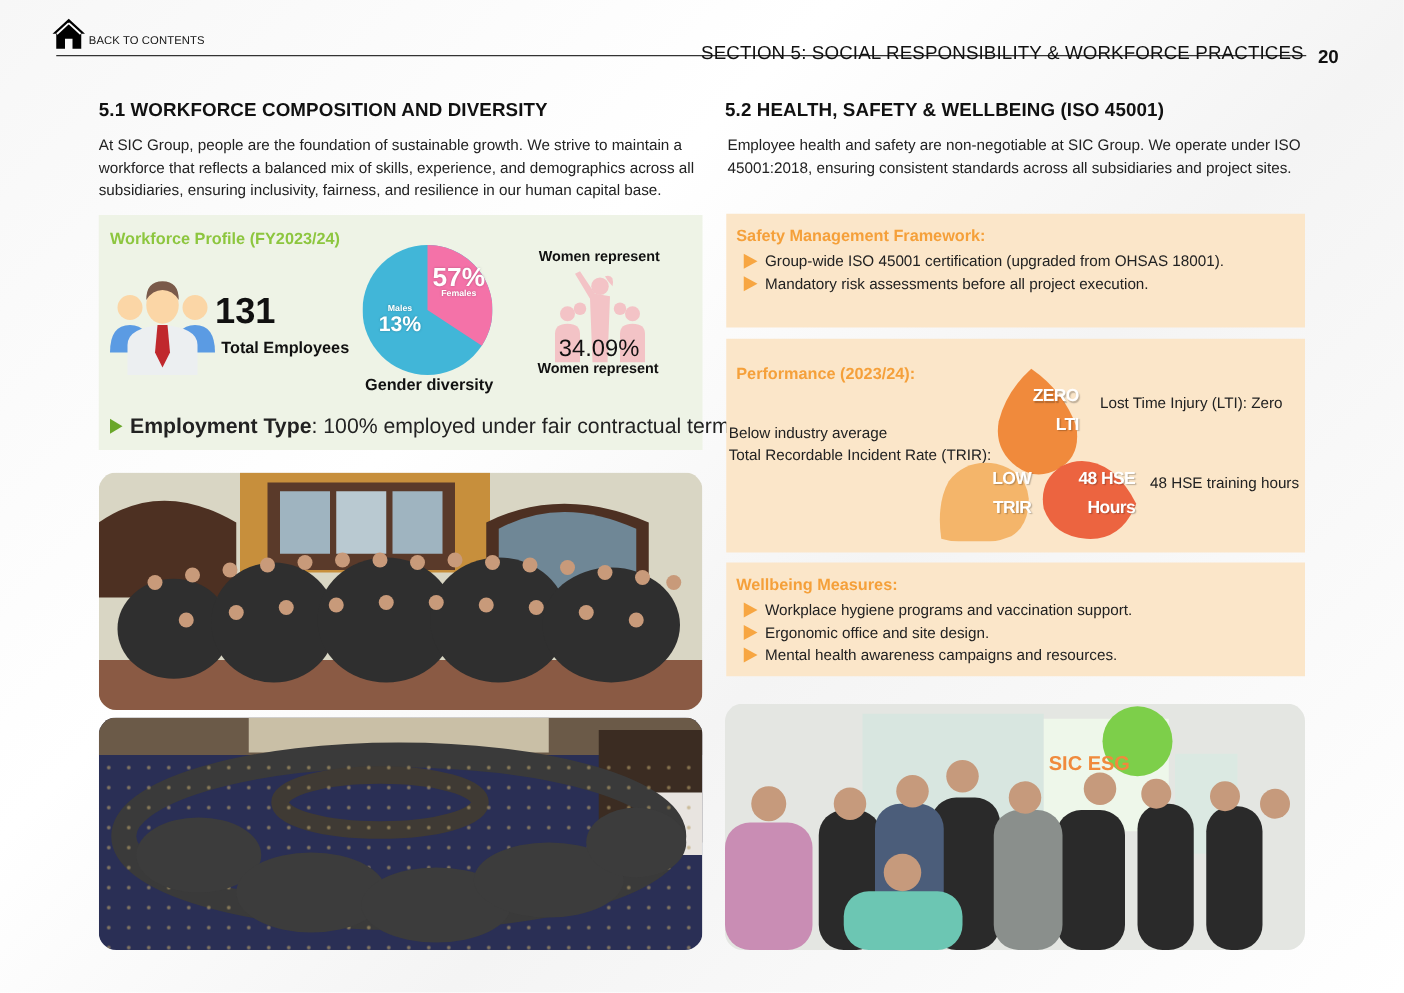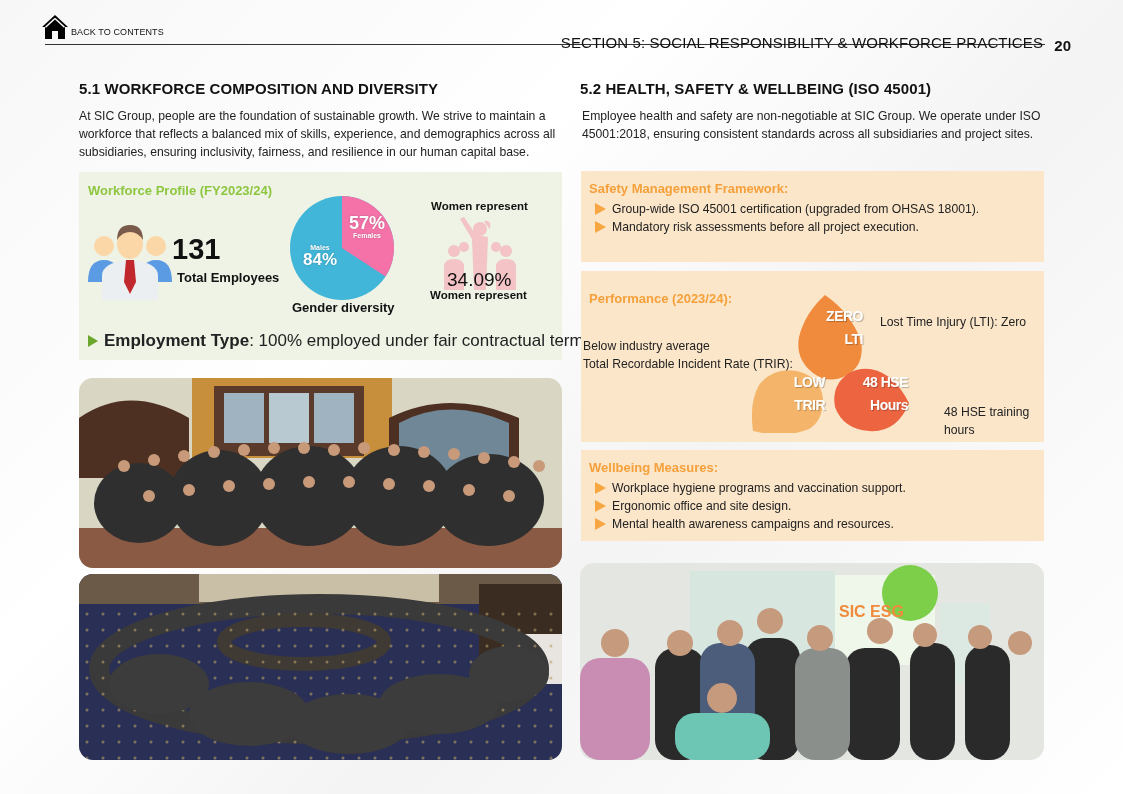--- a/index.html
+++ b/index.html
@@ -90,26 +90,26 @@
 </svg>
 <div class="abs emp-num">131</div>
 <div class="abs emp-label">Total Employees</div>
 
 <div class="abs pie-wrap">
   <svg width="104" height="104" viewBox="0 0 104 104">
     <circle cx="52" cy="52" r="52" fill="#41b6d8"></circle>
     <path d="M52 52 L52 0 A52 52 0 0 1 95.5 80.5 Z" fill="#f472a8"></path>
   </svg>
   <div class="abs pie-label" style="left:54px; top:18px; width:46px;">
-    <div style="font-size:18px; line-height:18px;">57%</div>
+    <div style="font-size:21px; line-height:18px;">57%</div>
     <div style="font-size:7px;">Females</div>
   </div>
   <div class="abs pie-label" style="left:10px; top:48px; width:40px;">
     <div style="font-size:7px;">Males</div>
-    <div style="font-size:17px; line-height:18px;">84%</div>
+    <div style="font-size:17px; line-height:18px;">13%</div>
   </div>
 </div>
 <div class="abs gd-label">Gender diversity</div>
 
 <svg class="abs" style="left:440px; top:215px;" width="80" height="75" viewBox="0 0 80 75">
   <g fill="#f3c3c6">
     <circle cx="40" cy="14" r="7"></circle>
     <path d="M44 6 Q52 4 50 14 Q46 10 44 6 Z"></path>
     <path d="M32 24 L20 4 L24 2 L36 20 L48 22 L46 75 L34 75 Z"></path>
     <circle cx="14" cy="36" r="6"></circle>
@@ -220,21 +220,21 @@
   </div>
 </div>
 
 <div class="abs ob perf-box">
   <div class="ob-title" style="position:absolute; left:8px; top:10px;margin-top:10px;">Performance (2023/24):</div>
   <div class="perf-note" style="position:absolute; left:2px; top:66px;">
     <div>Below industry average</div>
     <div>Total Recordable Incident Rate (TRIR):</div>
   </div>
   <div class="perf-note" style="position:absolute; left:299px; top:42px;">Lost Time Injury (LTI): Zero</div>
-  <div class="perf-note" style="position:absolute; left:339px; top:132px;margin-left:24px;">48 HSE training hours</div>
+  <div class="perf-note" style="position:absolute; left:339px; top:106px;">48 HSE training hours</div>
 
   <svg style="position:absolute; left:170px; top:22px;" width="160" height="140" viewBox="0 0 160 140">
     <path d="M74 2 Q100 20 110 48 Q114 72 96 82 Q78 92 62 80 Q44 66 48 44 Q54 20 74 2 Z" fill="#f08a3c"></path>
     <path d="M2 138 Q-2 110 8 92 Q22 74 46 78 Q70 84 72 106 Q72 128 58 136 Q34 146 2 138 Z" fill="#f4b56a"></path>
     <path d="M158 110 Q146 140 118 138 Q92 136 84 114 Q80 92 98 80 Q118 70 138 84 Q150 94 158 110 Z" fill="#ec6440"></path>
   </svg>
   <div class="petal-text" style="position:absolute; left:222px; top:34px; width:60px;">
     <div>ZERO</div>
     <div>LTI</div>
   </div>

